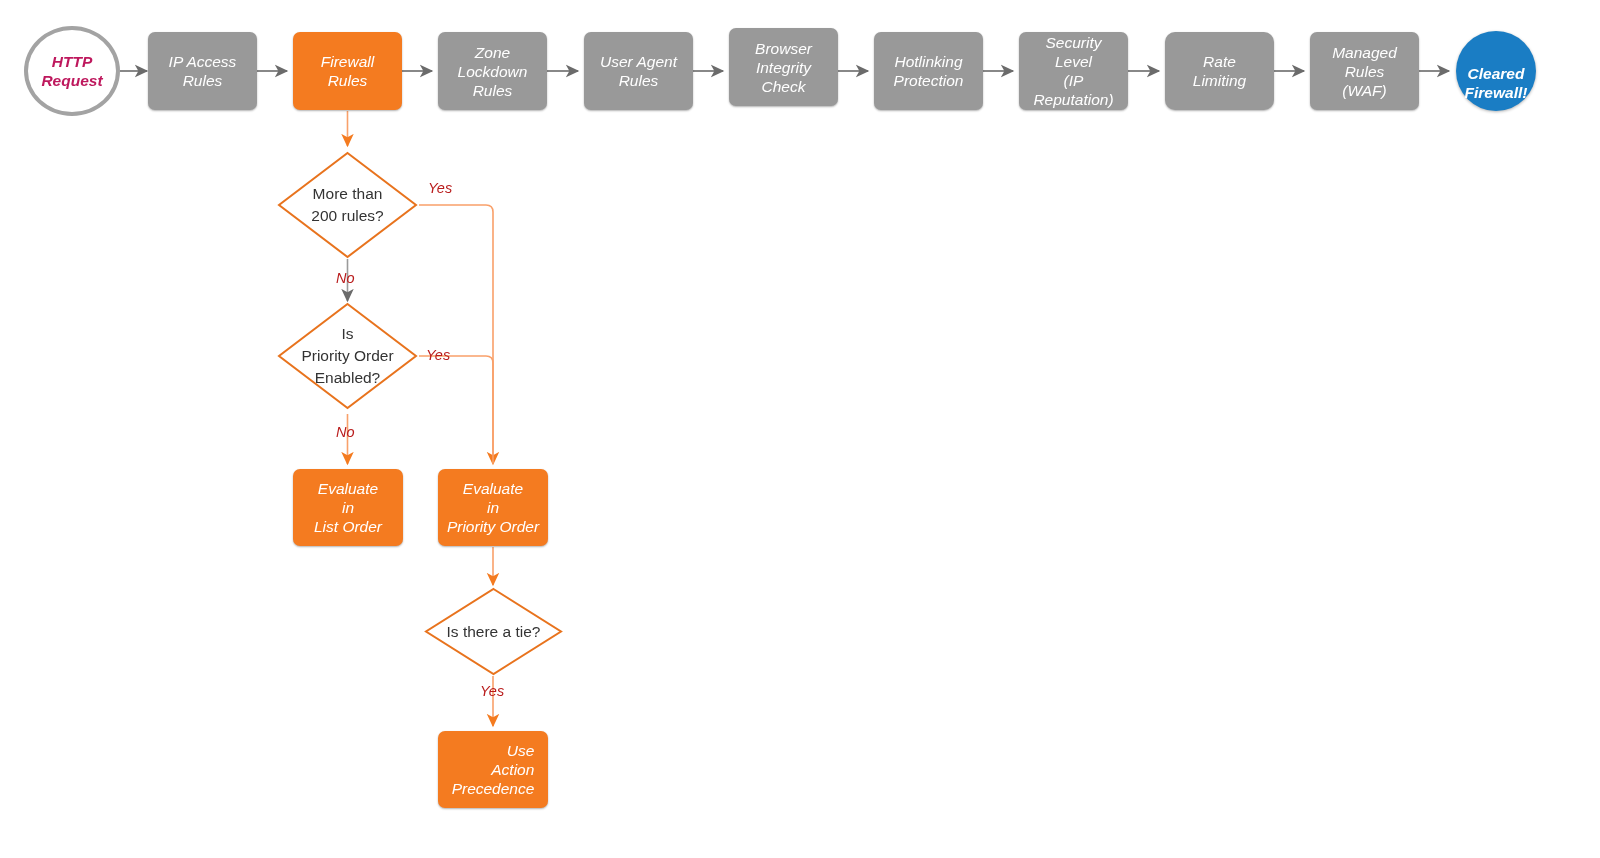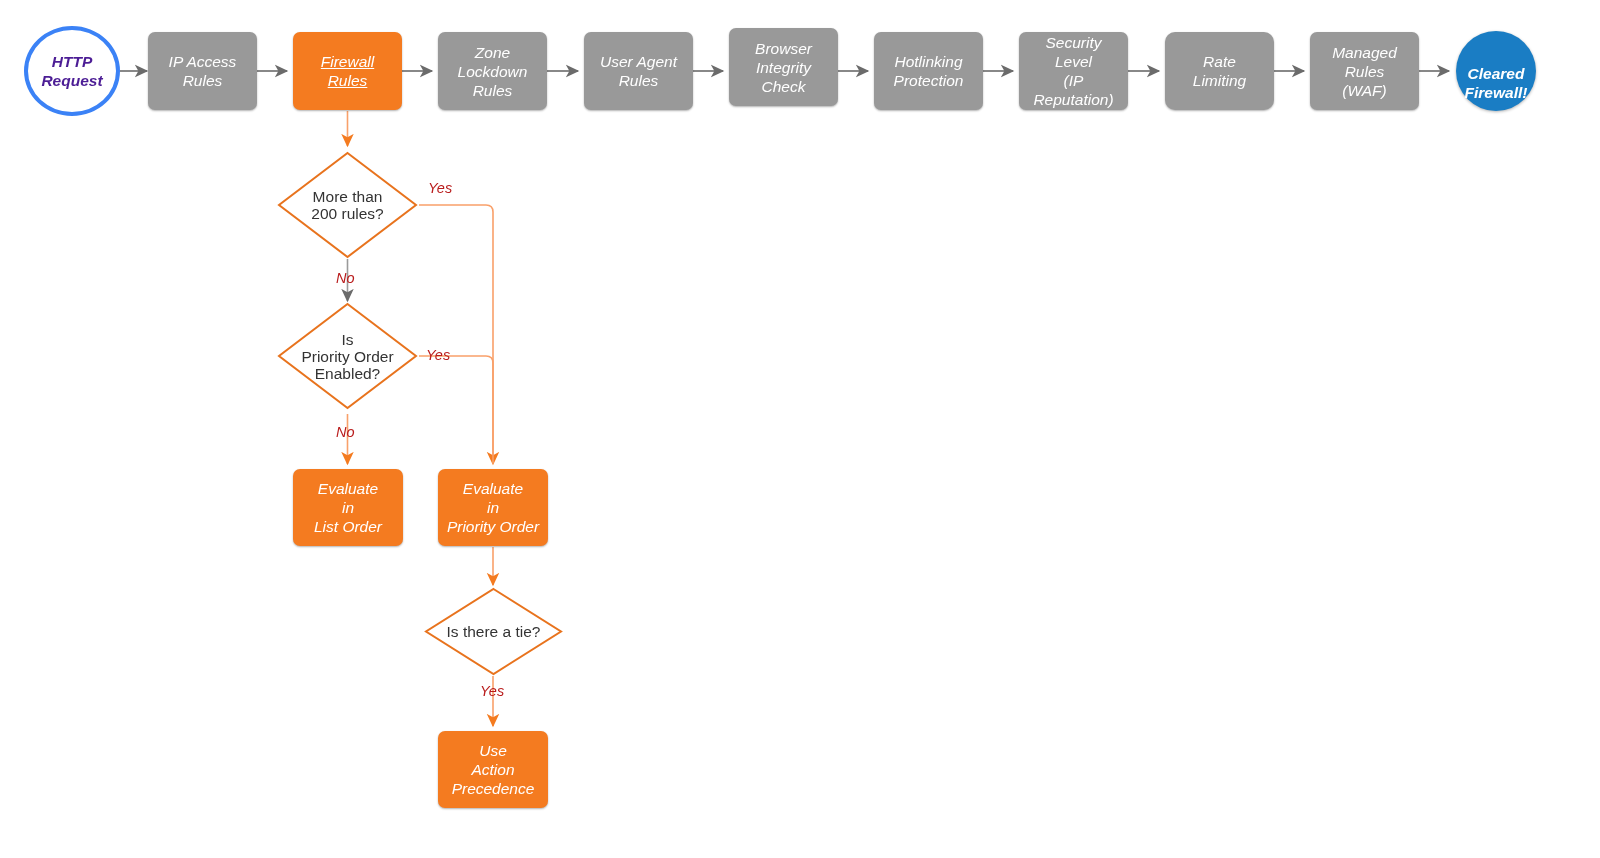--- a/index.html
+++ b/index.html
@@ -50,42 +50,42 @@
 
   .term {
     border-radius: 50%;
     font-style: italic;
     font-weight: bold;
     font-size: 15.5px;
     line-height: 19px;
   }
   .term.hollow {
     background: #ffffff;
-    border: 4px solid #3b82f6;
-    color: #4c1d95;
+    border: 4px solid #a3a3a3;
+    color: #be185d;
   }
   .term.filled {
     background: #1a7dc4;
     color: #ffffff;
     box-shadow: 0 1px 3px rgba(0,0,0,0.30);
   }
 
   .decision {
     background: transparent;
   }
   .decision .dia-svg {
     position: absolute;
     left: 0;
     top: 0;
   }
   .decision .dia-label {
     position: relative;
     z-index: 2;
     font-size: 15.5px;
-    line-height: 17px;
+    line-height: 22px;
     color: #333333;
     font-style: normal;
     white-space: pre-line;
   }
 
   .edge-label {
     position: absolute;
     font-size: 14.5px;
     font-style: italic;
     color: #b91c1c;
@@ -152,21 +152,21 @@
     <span style="white-space:pre-line;">HTTP
 Request</span>
   </div>
 
   <div class="node proc gray" style="left:148px; top:32px; width:109px; height:78px;">
     <span style="white-space:pre-line;">IP Access
 Rules</span>
   </div>
 
   <div class="node proc orange" style="left:293px; top:32px; width:109px; height:78px;">
-    <span style="white-space:pre-line;text-decoration:underline;">Firewall
+    <span style="white-space:pre-line;">Firewall
 Rules</span>
   </div>
 
   <div class="node proc gray" style="left:438px; top:32px; width:109px; height:78px;">
     <span style="white-space:pre-line;">Zone
 Lockdown
 Rules</span>
   </div>
 
   <div class="node proc gray" style="left:584px; top:32px; width:109px; height:78px;">
@@ -237,21 +237,21 @@
 List Order</span>
   </div>
 
   <div class="node proc orange" style="left:438px; top:469px; width:110px; height:77px;">
     <span style="white-space:pre-line;">Evaluate
 in
 Priority Order</span>
   </div>
 
   <div class="node proc orange" style="left:438px; top:731px; width:110px; height:77px;">
-    <span style="white-space:pre-line;">Use
+    <span style="white-space:pre-line;text-align:right;">Use
 Action
 Precedence</span>
   </div>
 
   <span class="edge-label" style="left:428px; top:180px;">Yes</span>
 
   <span class="edge-label" style="left:336px; top:270px;">No</span>
 
   <span class="edge-label" style="left:426px; top:347px;">Yes</span>
 

